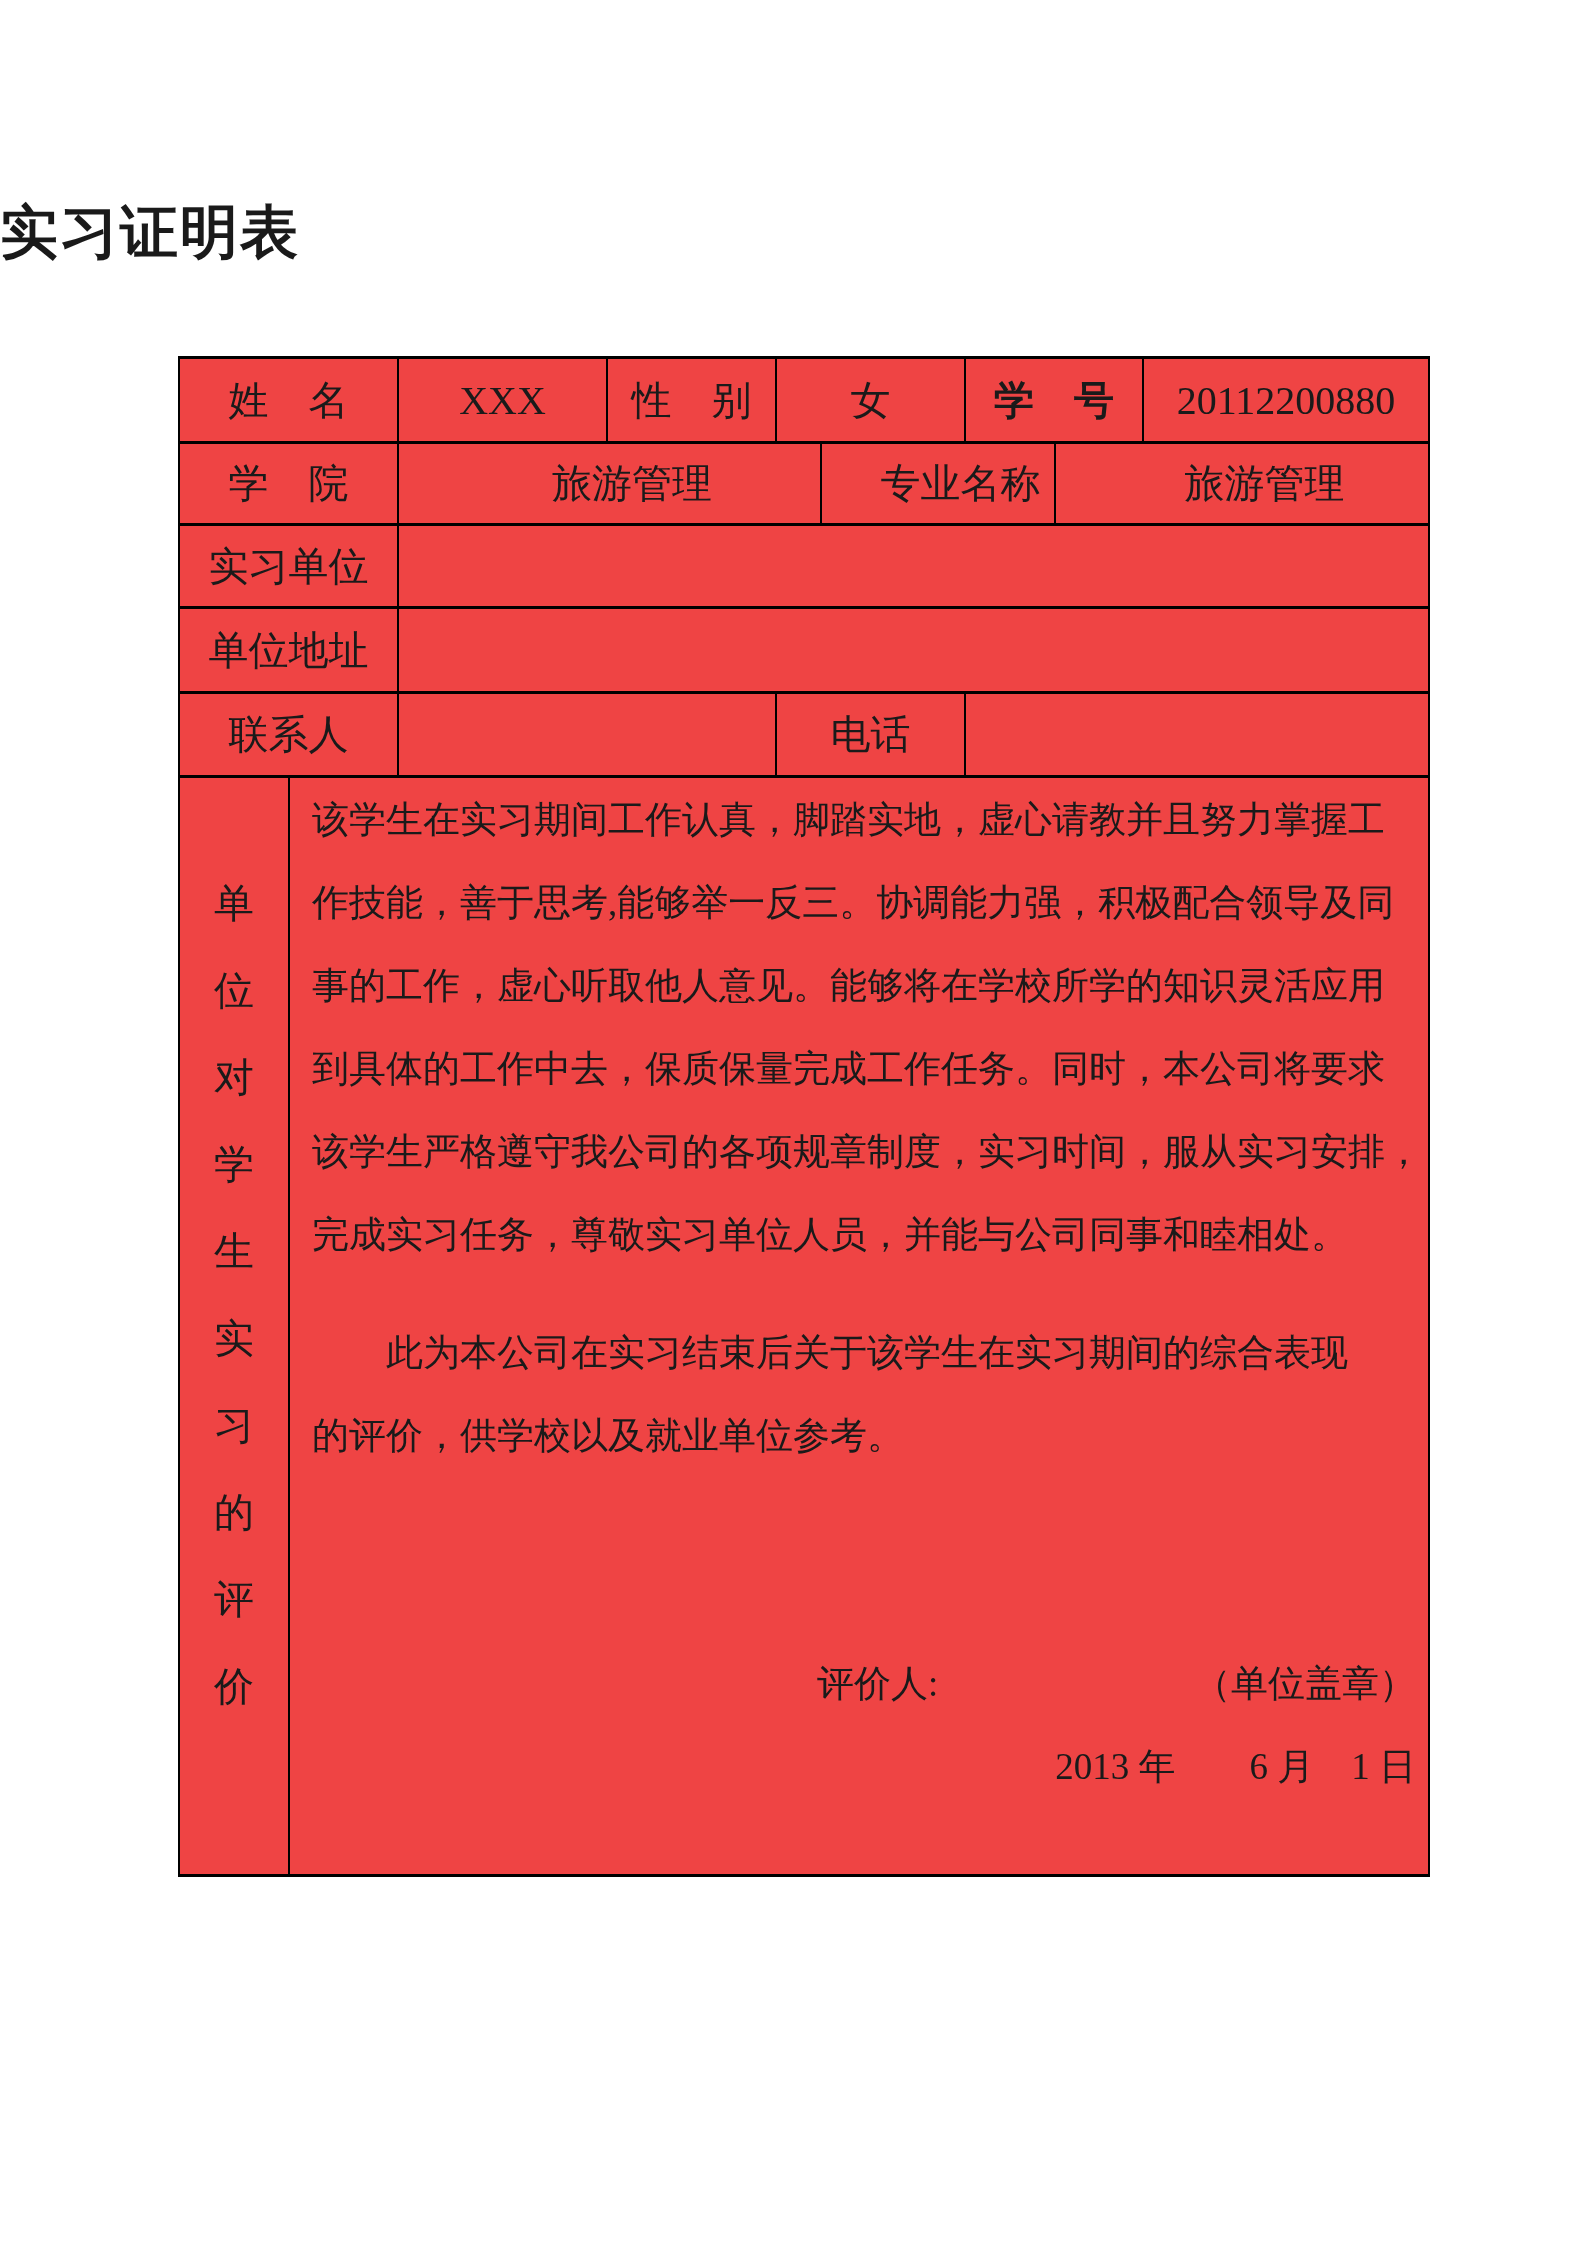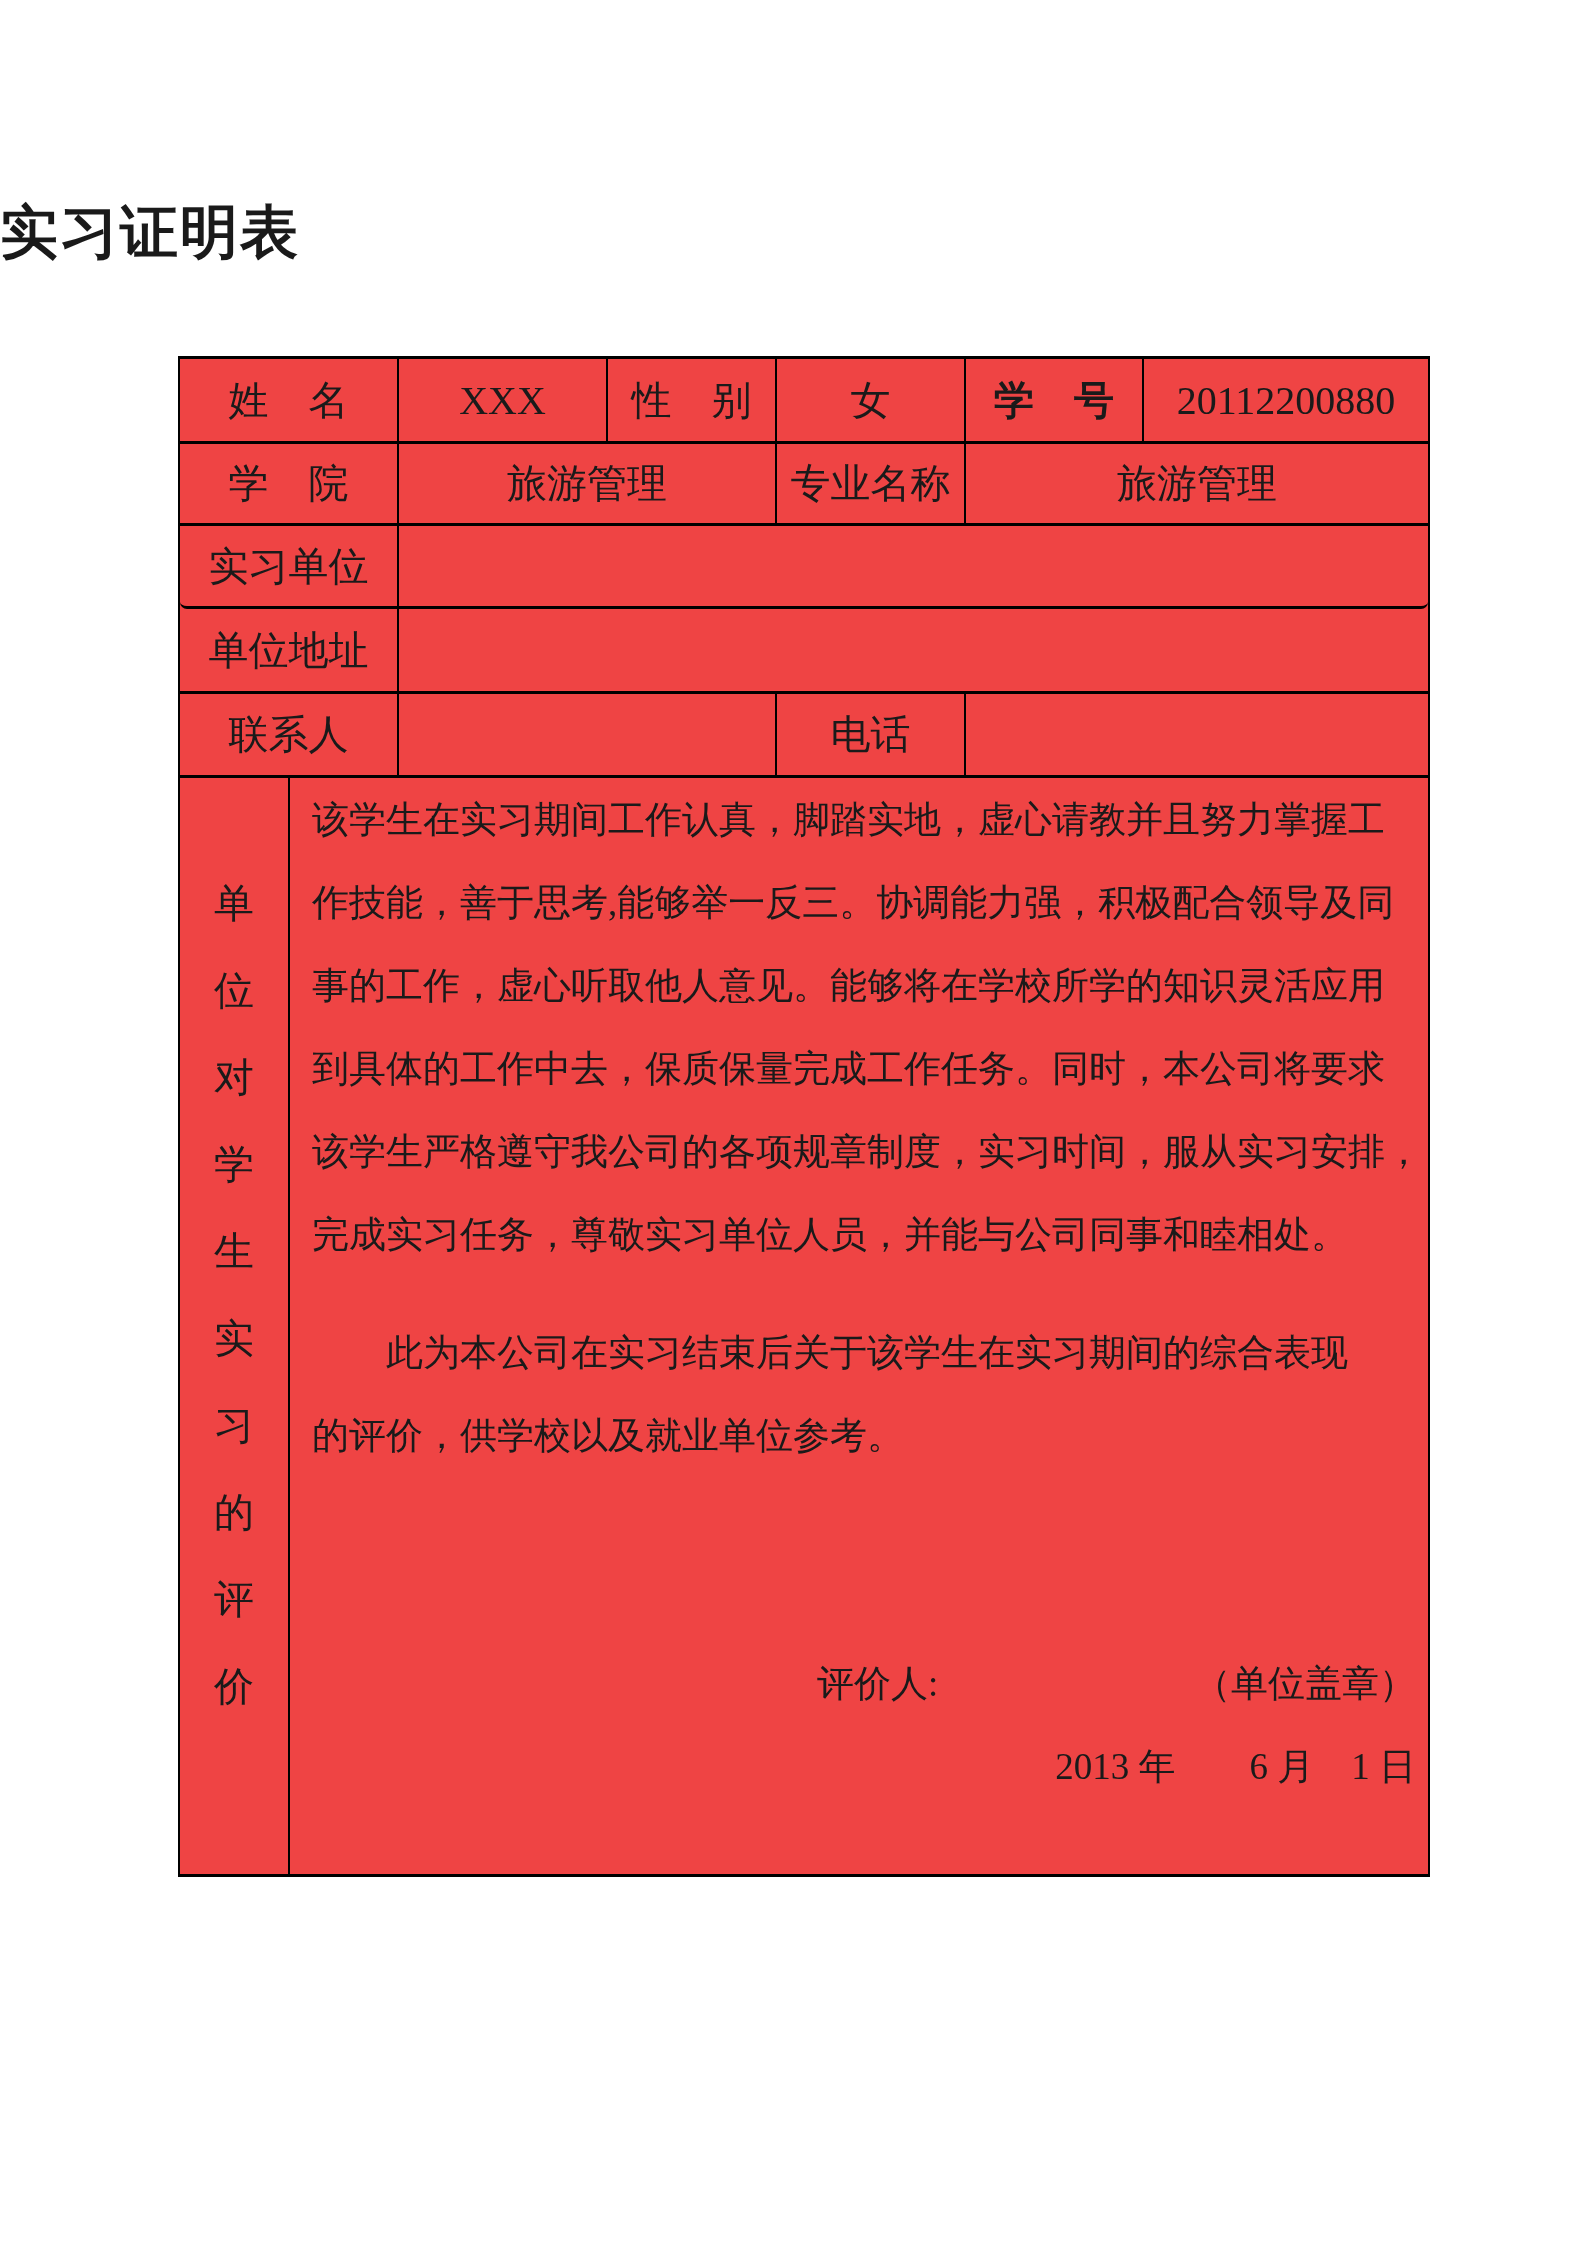--- a/index.html
+++ b/index.html
@@ -28,22 +28,22 @@
   .cell {
     border-right:2px solid #000;
     display:flex; align-items:center; justify-content:center;
     font-size:40px;
     white-space:pre;
     overflow:hidden;
   }
   .cell.grow { flex:1; }
   .cell.end { border-right:none; }
   .r1 { height:85px; }
-  .r2 { height:82px; }
-  .r3 { height:83px;border-radius:7px; }
+  .r2 { height:82px;gap:45px; }
+  .r3 { height:83px; }
   .r4 { height:85px; }
   .r5 { height:84px; }
   .w219 { width:219px; }
   .w209 { width:209px; }
   .w169 { width:169px; }
   .w189 { width:189px; }
   .w149 { width:178px;font-weight:bold; }
   .w378 { width:378px; }
   .eval-row { height:1096px; display:flex; }
   .side-col {

